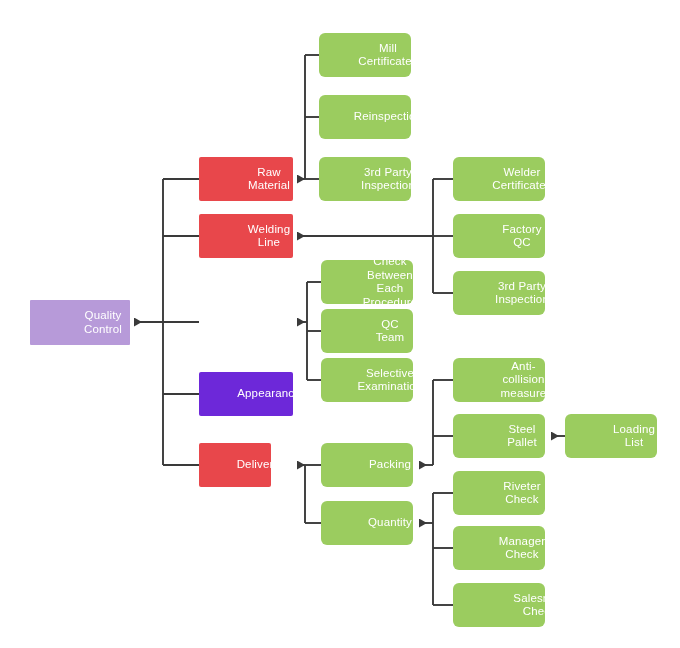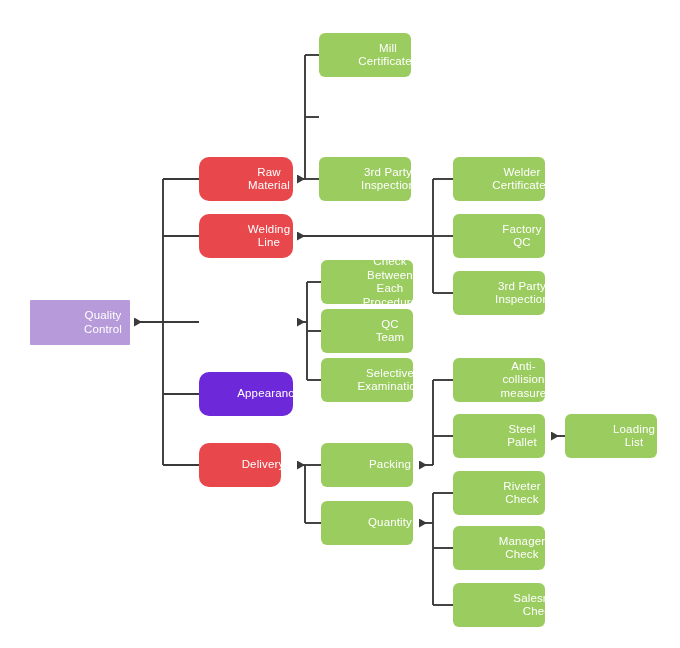--- a/index.html
+++ b/index.html
@@ -33,21 +33,21 @@
     letter-spacing:.15px;
     padding:2px 5px;
     z-index:3;
   }
   .node.root{
     background:#b79ad9;
     border-radius:1px;
   }
   .node.cat{
     background:#e8474b;
-    border-radius:10px;
+    border-radius:2px;
   }
   .node.leaf{
     background:#9bcc5f;
     border-radius:6px;
   }
   .node span{display:block;white-space:pre-line;margin-left:46px;}
 </style>
 </head>
 <body>
 
@@ -134,26 +134,29 @@
 
   <div class="node cat" style="left: 199px; top: 157px; width: 94px; height: 44px; color: rgb(255, 255, 255); background: rgb(232, 71, 75);">
     <span>Raw Material</span>
   </div>
   <div class="node cat" style="left: 199px; top: 214px; width: 94px; height: 44px; color: rgb(255, 255, 255); background: rgb(232, 71, 75);">
     <span>Welding Line</span>
   </div>
   <div class="node cat" style="left: 199px; top: 372px; width: 94px; height: 44px; color: rgb(255, 255, 255); background: #6d28d9;">
     <span>Appearance</span>
   </div>
-  <div class="node cat" style="left: 199px; top: 443px; width: 82px; height: 44px; color: rgb(255, 255, 255); background: rgb(232, 71, 75);">
+  <div class="node cat" style="left: 199px; top: 443px; width: 72px; height: 44px; color: rgb(255, 255, 255); background: rgb(232, 71, 75);">
     <span>Delivery</span>
   </div>
 
   <div class="node leaf" style="left: 319px; top: 33px; width: 92px; height: 44px; color: rgb(255, 255, 255); background: rgb(155, 204, 95);">
     <span>Mill Certificates</span>
+  </div>
+  <div class="node leaf" style="left: 319px; top: 95px; width: 92px; height: 44px; color: rgb(255, 255, 255); background: rgb(155, 204, 95);">
+    <span>Reinspection</span>
   </div>
   <div class="node leaf" style="left: 319px; top: 157px; width: 92px; height: 44px; color: rgb(255, 255, 255); background: rgb(155, 204, 95);">
     <span>3rd Party
 Inspection</span>
   </div>
 
   <div class="node leaf" style="left: 453px; top: 157px; width: 92px; height: 44px; color: rgb(255, 255, 255); background: rgb(155, 204, 95);">
     <span>Welder
 Certificates</span>
   </div>

